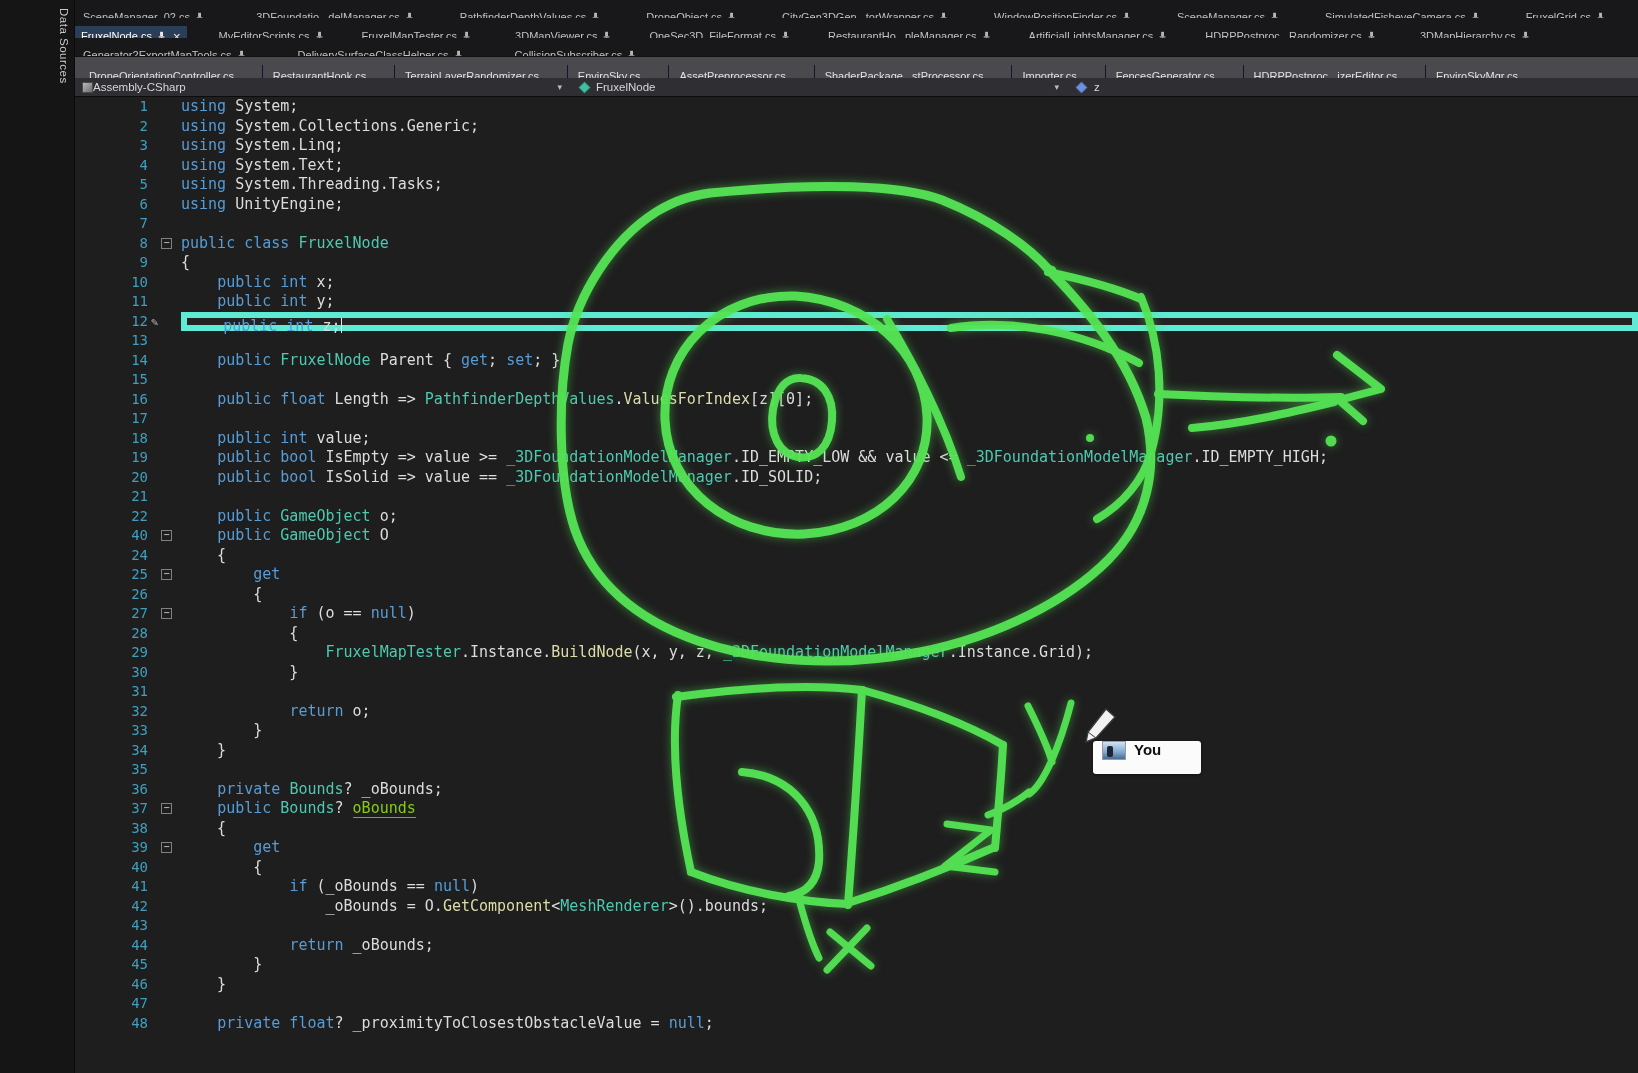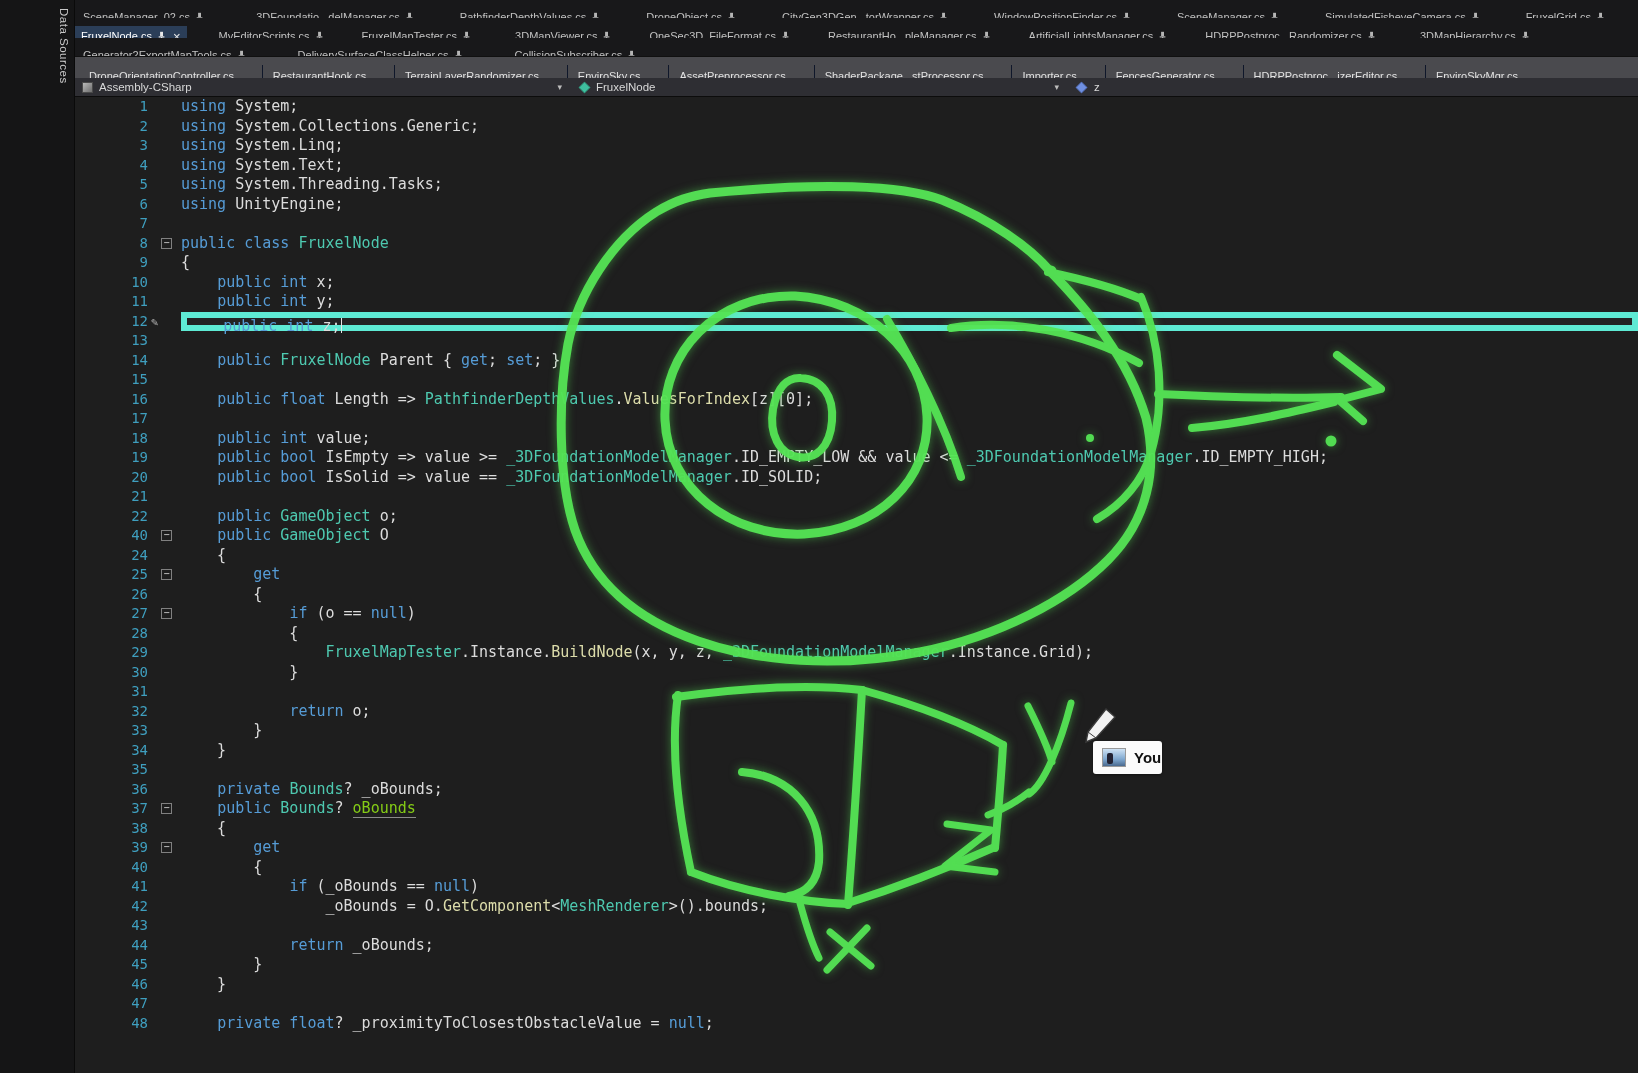--- a/index.html
+++ b/index.html
@@ -20,21 +20,21 @@
   .r4 .tab:first-child { border-left:none; }
   .tab.active { background:#2b3e58; color:#fff; box-shadow:inset 0 -2px 0 #3d8bd4; }
   .tab .close { font-size:13px; line-height:1; color:#e8e8e8; margin-left:2px; }
   .pin { display:inline-flex; color:#b5b5b5; }
   .tab.active .pin { color:#e8e8e8; }
   .pin svg { display:block; }
 
   .navbar { height:19px; background:#2e2e33; display:flex; align-items:center; border-bottom:1px solid #0c0c0c; }
   .combo { display:flex; align-items:center; height:100%; font-size:11.5px; color:#d8d8d8; position:relative; }
   .combo .dd { position:absolute; right:8px; font-size:9px; color:#bdbdbd; }
-  .combo.proj { width:495px; padding-left:7px; gap:6px; }
+  .combo.proj { width:495px; padding-left:7px; }
   .combo.type { width:497px; padding-left:9px; gap:6px; }
   .combo.member { flex:1; padding-left:9px; gap:7px; }
   .ico { width:11px; height:11px; flex:none; }
   .ico.proj-ico { background:linear-gradient(135deg,#b9b9b9,#6d6d6d); border:1px solid #4a4a4a; }
   .ico.type-ico { background:#3fbf9f; border:1px solid #2a8a72; transform:rotate(45deg) scale(.75); }
   .ico.member-ico { background:#6f8fe0; border:1px solid #4a66b0; transform:rotate(45deg) scale(.75); }
 
   .editor { position:absolute; left:75px; top:97px; right:0; bottom:0; background:#1e1e1e;
             font-family:"DejaVu Sans Mono",monospace; font-size:15px; z-index:1; }
   .line { display:flex; height:19.5px; line-height:19.5px; }
@@ -47,22 +47,22 @@
   .tok.kw { color:#569CD6; }
   .tok.ty { color:#4EC9B0; }
   .tok.me { color:#DCDCAA; }
   .tok.pl { color:#DCDCDC; }
   .tok.un { color:#84cc16; border-bottom:1px solid #8a8a8a; }
   .caret { display:inline-block; width:1.5px; height:15px; background:#e6e6e6; vertical-align:-2px; }
 
   .annot-svg { position:absolute; left:0; top:0; z-index:20; pointer-events:none;
                filter:drop-shadow(0 0 5px rgba(85,228,85,.5)); }
   .pencil-svg { position:absolute; left:0; top:0; z-index:31; pointer-events:none; }
-  .you-chip { position:absolute; left:1093px; top:741px; width:69px; height:33px; background:#fbfbfb; border-radius:3px;
-              display:flex; align-items:center; padding:0 9px; gap:8px; z-index:30; box-shadow:0 1px 3px rgba(0,0,0,.45); }
+  .you-chip { position:absolute; left:1093px; top:741px; width:108px; height:33px; background:#fbfbfb; border-radius:3px;
+              display:flex; padding:0 9px; gap:8px; z-index:30; box-shadow:0 1px 3px rgba(0,0,0,.45); }
   .you-avatar { width:24px; height:19px; background:linear-gradient(180deg,#cfe3f5 0%,#7fa8d0 60%,#4a6a8f 100%); border:1px solid #999; position:relative; flex:none; }
   .you-avatar::after { content:""; position:absolute; left:4px; top:4px; width:6px; height:11px; background:#223; border-radius:2px; }
   .you-label { font-size:15px; font-weight:bold; color:#111; }
 </style>
 </head>
 <body>
 
 <div class="left-rail">
   <div class="rail-label">Data Sources</div>
 </div>

